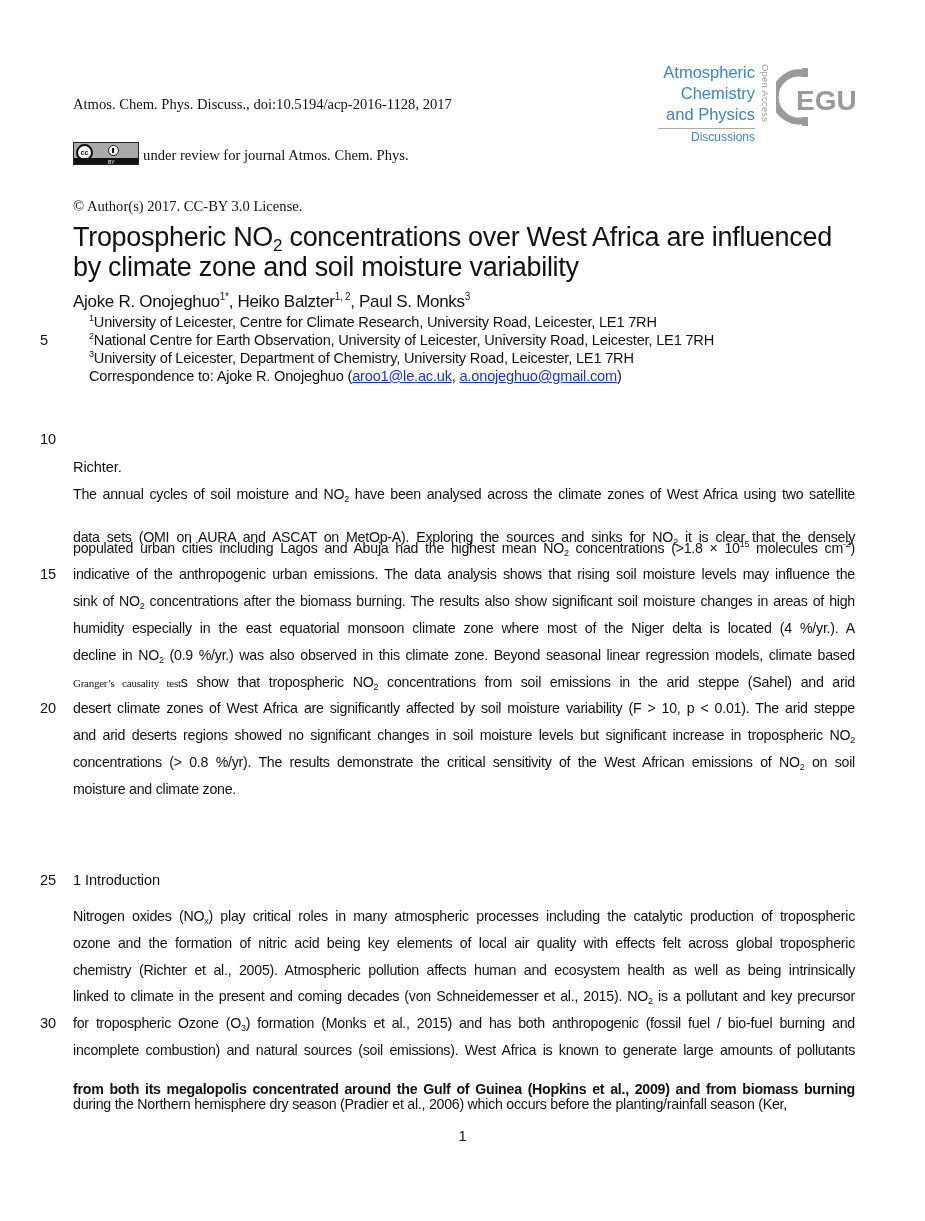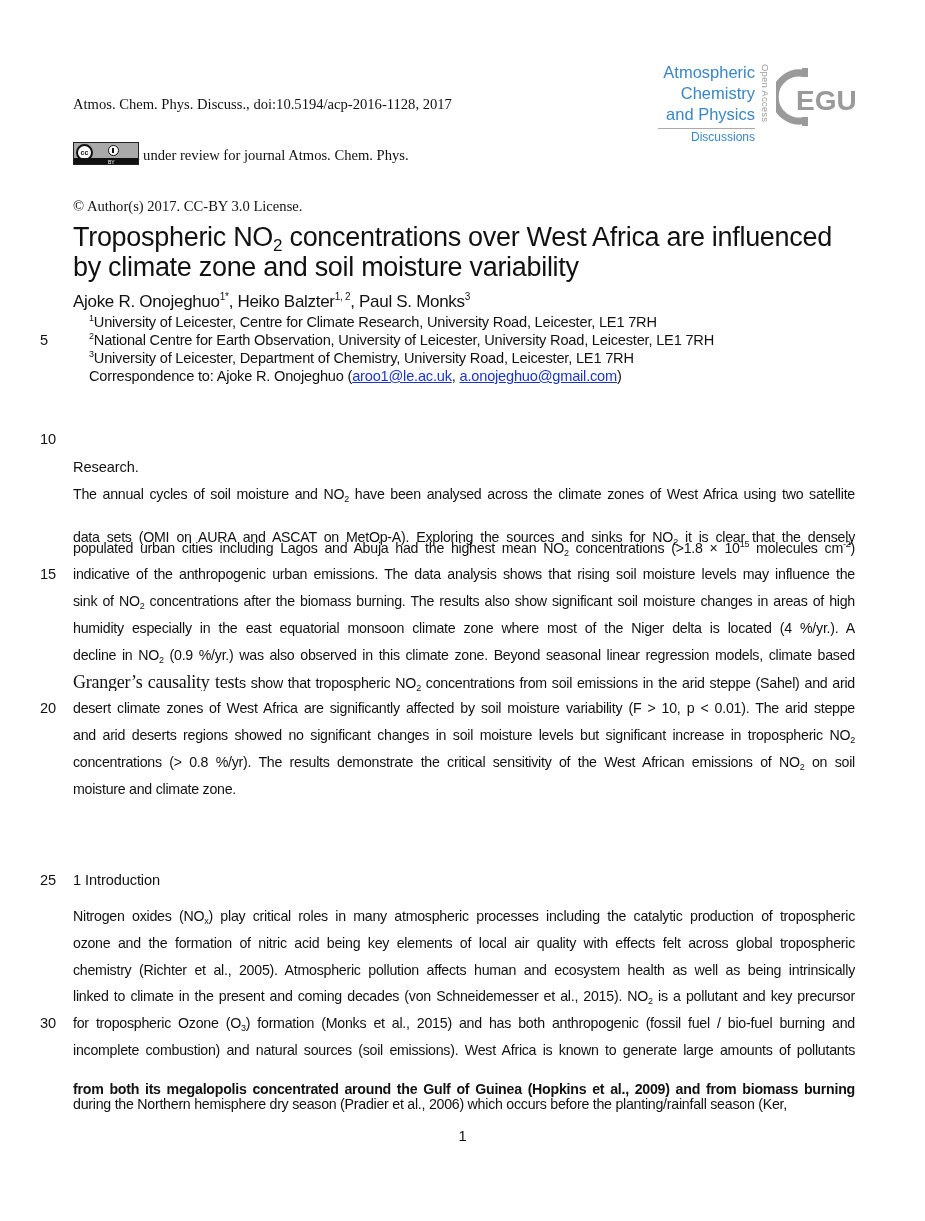--- a/index.html
+++ b/index.html
@@ -33,21 +33,21 @@
   .affil { position: absolute; left: 89px; font-size: 14.6px; line-height: 18px; white-space: nowrap; letter-spacing: -0.2px; }
   .affil sup { font-size: 9px; vertical-align: 6px; line-height: 0; }
   .affil a { color: #1a33cc; text-decoration: underline; }
 
   .lineno { position: absolute; left: 40px; font-size: 14.6px; line-height: 18px; font-family: "Liberation Sans", sans-serif; color: #111; }
 
   .body-line { position: absolute; left: 73px; width: 782px; font-size: 14.2px; line-height: 18px; white-space: nowrap; letter-spacing: -0.25px; }
   .body-line.justify { text-align: justify; text-align-last: justify; white-space: normal; height: 18px; overflow: hidden; }
   .body-line sub { font-size: 9px; vertical-align: -3px; line-height: 0; }
   .body-line sup { font-size: 9px; vertical-align: 6px; line-height: 0; }
-  .body-line .tnr { font-family: "Liberation Serif", serif; font-size: 18px; }
+  .body-line .tnr { font-family: "Liberation Serif", serif; font-size: 11px; }
 
   .section-head { position: absolute; left: 73px; font-size: 14.6px; line-height: 18px; letter-spacing: -0.1px; }
 
   .page-number { position: absolute; left: 0; width: 925px; top: 1128px; text-align: center; font-size: 14.6px; }
 </style>
 </head>
 <body>
 
 <div class="meta serif">
   <div>Atmos. Chem. Phys. Discuss., doi:10.5194/acp-2016-1128, 2017</div>
@@ -92,21 +92,21 @@
 <div class="affil sans" style="top:349px"><sup>3</sup><span>University of Leicester, Department of Chemistry, University Road, Leicester, LE1 7RH</span></div>
 <div class="affil sans" style="top:367px"><span>Correspondence to: Ajoke R. Onojeghuo (</span><a>aroo1@le.ac.uk</a><span>, </span><a>a.onojeghuo@gmail.com</a><span>)</span></div>
 
 <div class="lineno" style="top:331px">5</div>
 <div class="lineno" style="top:430px; left:40px">10</div>
 <div class="lineno" style="top:565px; left:40px">15</div>
 <div class="lineno" style="top:699px; left:40px">20</div>
 <div class="lineno" style="top:871px; left:40px">25</div>
 <div class="lineno" style="top:1014px; left:40px">30</div>
 
-<div class="section-head sans" style="top:458px">Research.</div>
+<div class="section-head sans" style="top:458px">Richter.</div>
 <div id="abstract-body">
     <div class="body-line sans justify" style="top: 485px;">The annual cycles of soil moisture and NO<sub>2</sub> have been analysed across the climate zones of West Africa using two satellite</div>
     <div class="body-line sans justify" style="top: 511.8px; margin-top: 16px;">data sets (OMI on AURA and ASCAT on MetOp-A).  Exploring the sources and sinks for NO<sub>2</sub> it is clear that the densely</div>
     <div class="body-line sans justify" style="top: 538.6px;">populated urban cities including Lagos and Abuja had the highest mean NO<sub>2</sub> concentrations (&gt;1.8 × 10<sup>15</sup> molecules cm<sup>-2</sup>)</div>
     <div class="body-line sans justify" style="top: 565.4px;">indicative of  the anthropogenic urban emissions.  The data analysis shows that rising soil moisture levels may influence the</div>
     <div class="body-line sans justify" style="top: 592.2px;">sink of NO<sub>2</sub> concentrations after the biomass burning. The results also show significant soil moisture changes in areas of high</div>
     <div class="body-line sans justify" style="top: 619px;">humidity especially in the east equatorial monsoon climate zone where most of the Niger delta is located (4 %/yr.).   A</div>
     <div class="body-line sans justify" style="top: 645.8px;">decline in NO<sub>2</sub> (0.9 %/yr.) was also observed in this climate zone. Beyond seasonal linear regression models, climate based</div>
     <div class="body-line sans justify" style="top: 672.6px;"><span class="tnr">Granger’s causality test</span>s show that tropospheric NO<sub>2</sub> concentrations from soil emissions in the arid steppe (Sahel) and arid</div>
     <div class="body-line sans justify" style="top: 699.4px;">desert climate zones of West Africa are significantly affected by soil moisture variability (F &gt; 10, p &lt; 0.01). The arid steppe</div>

